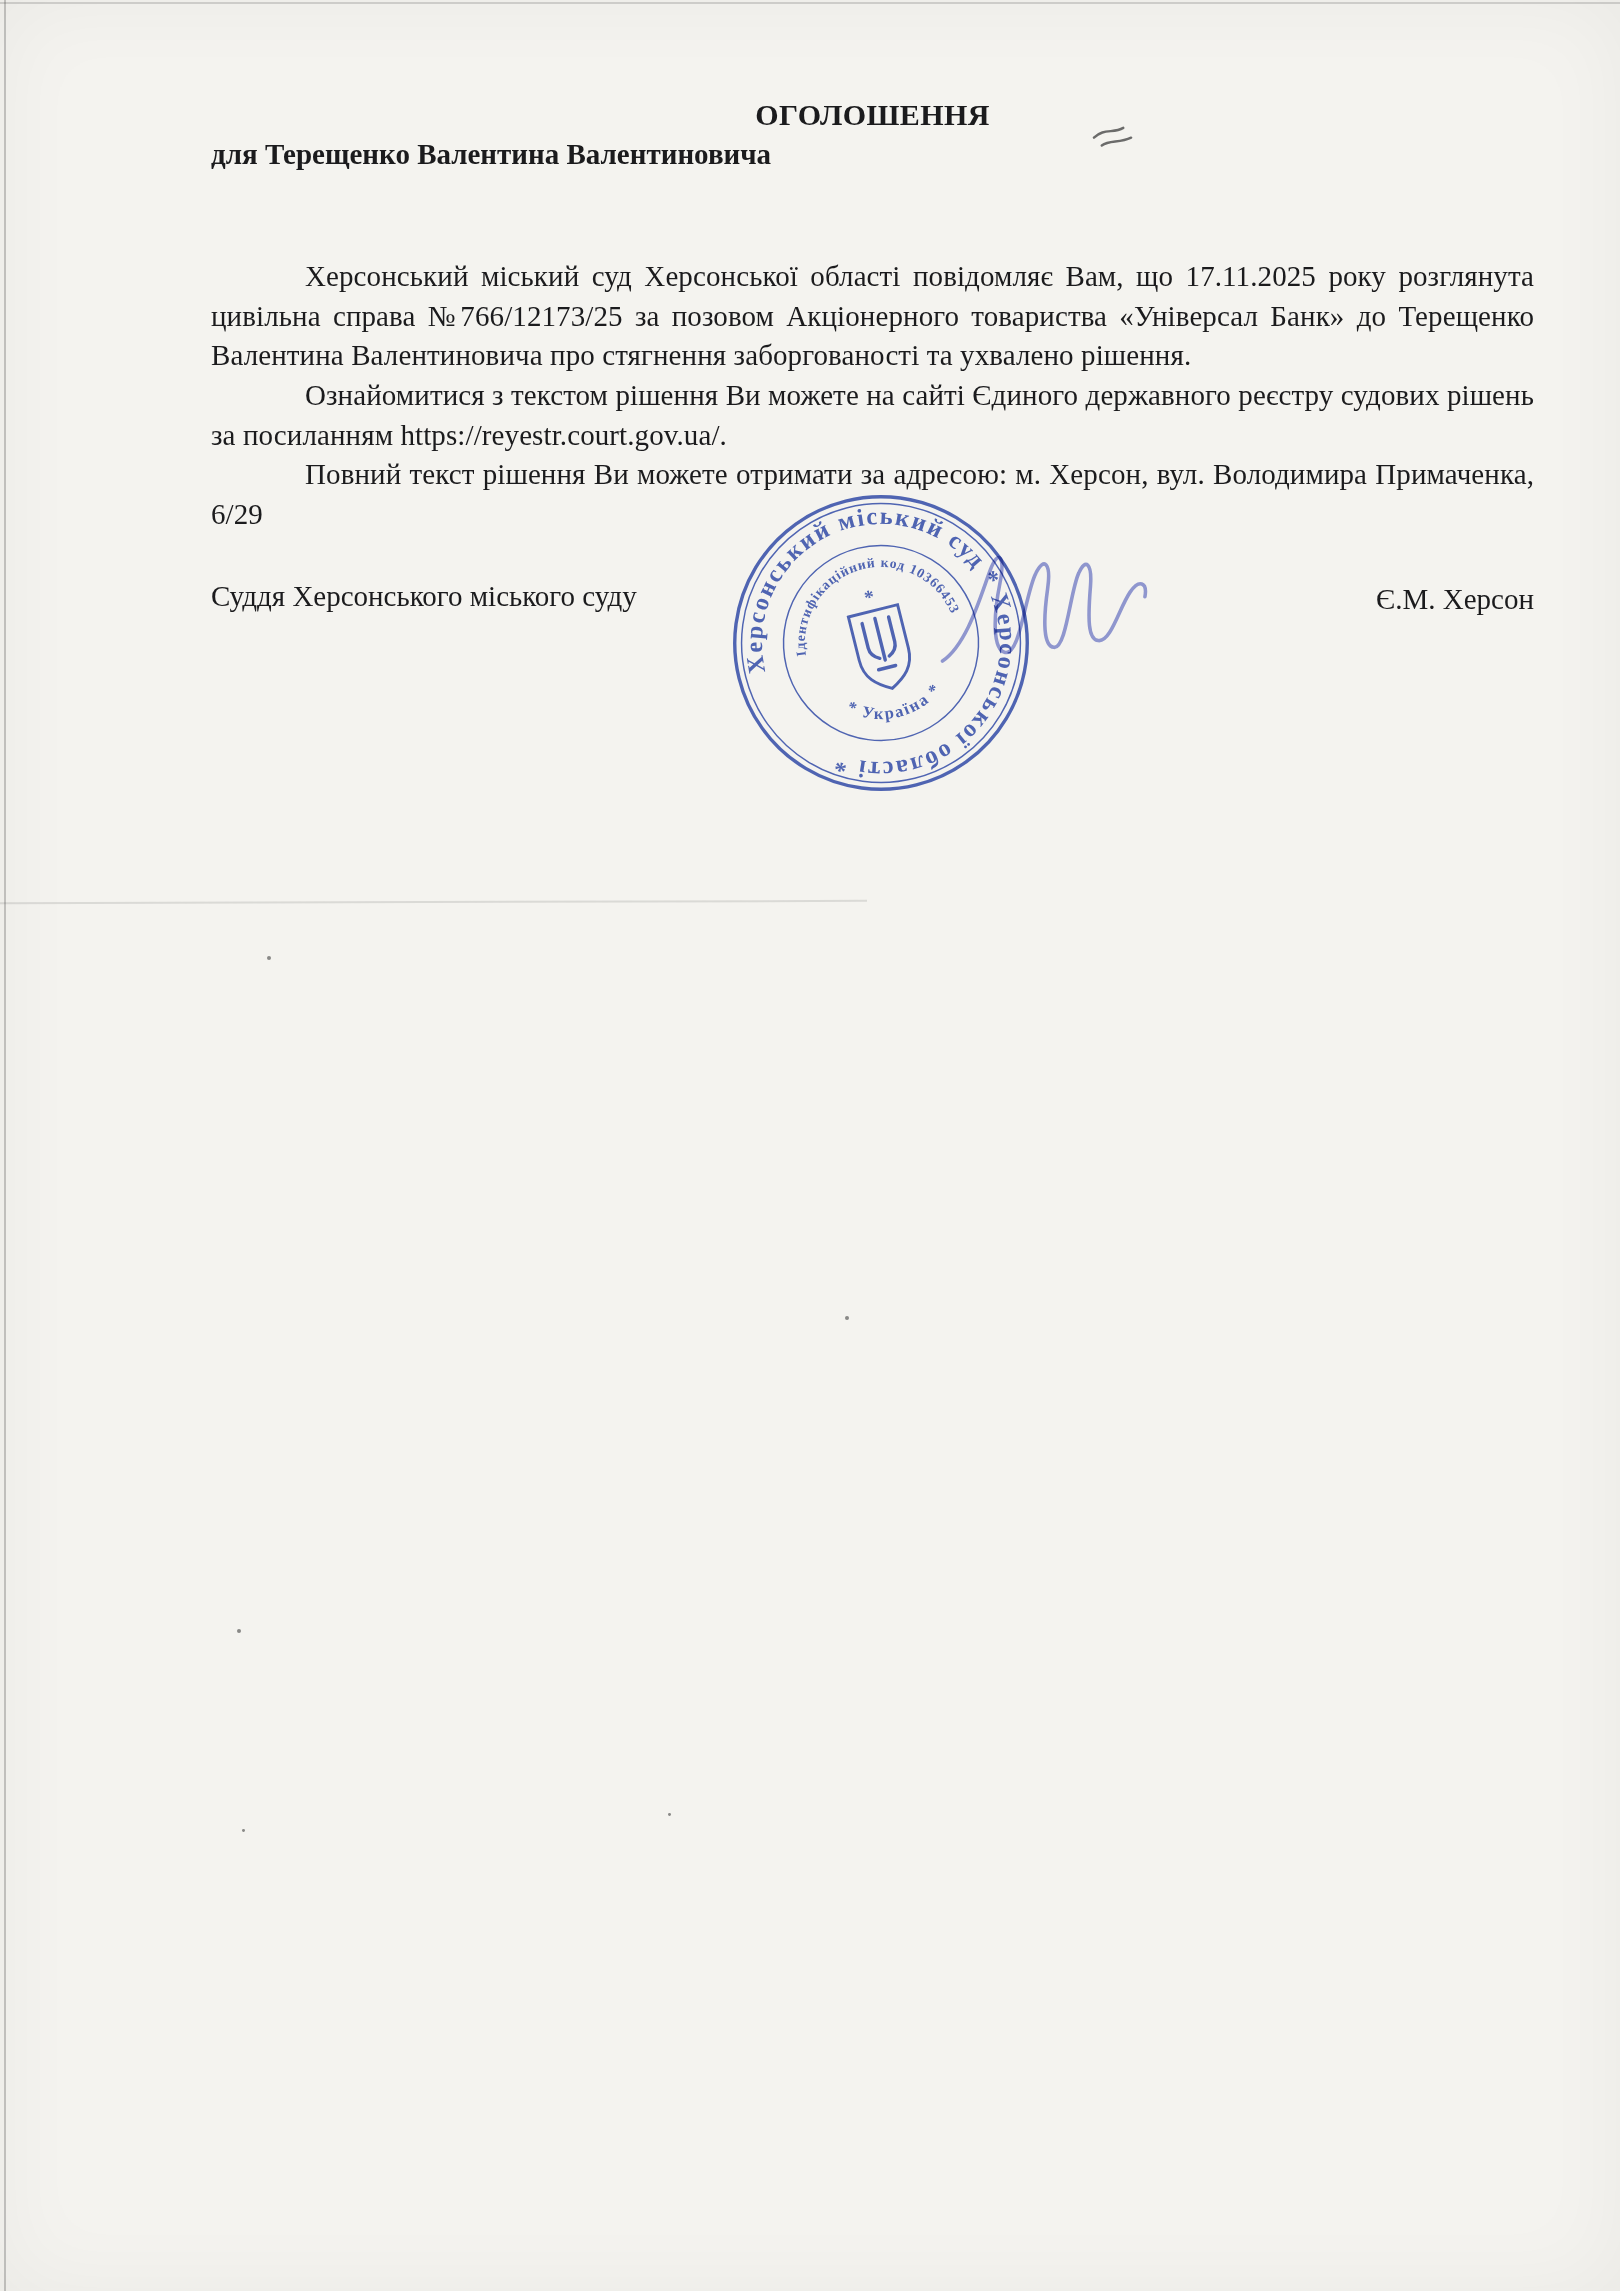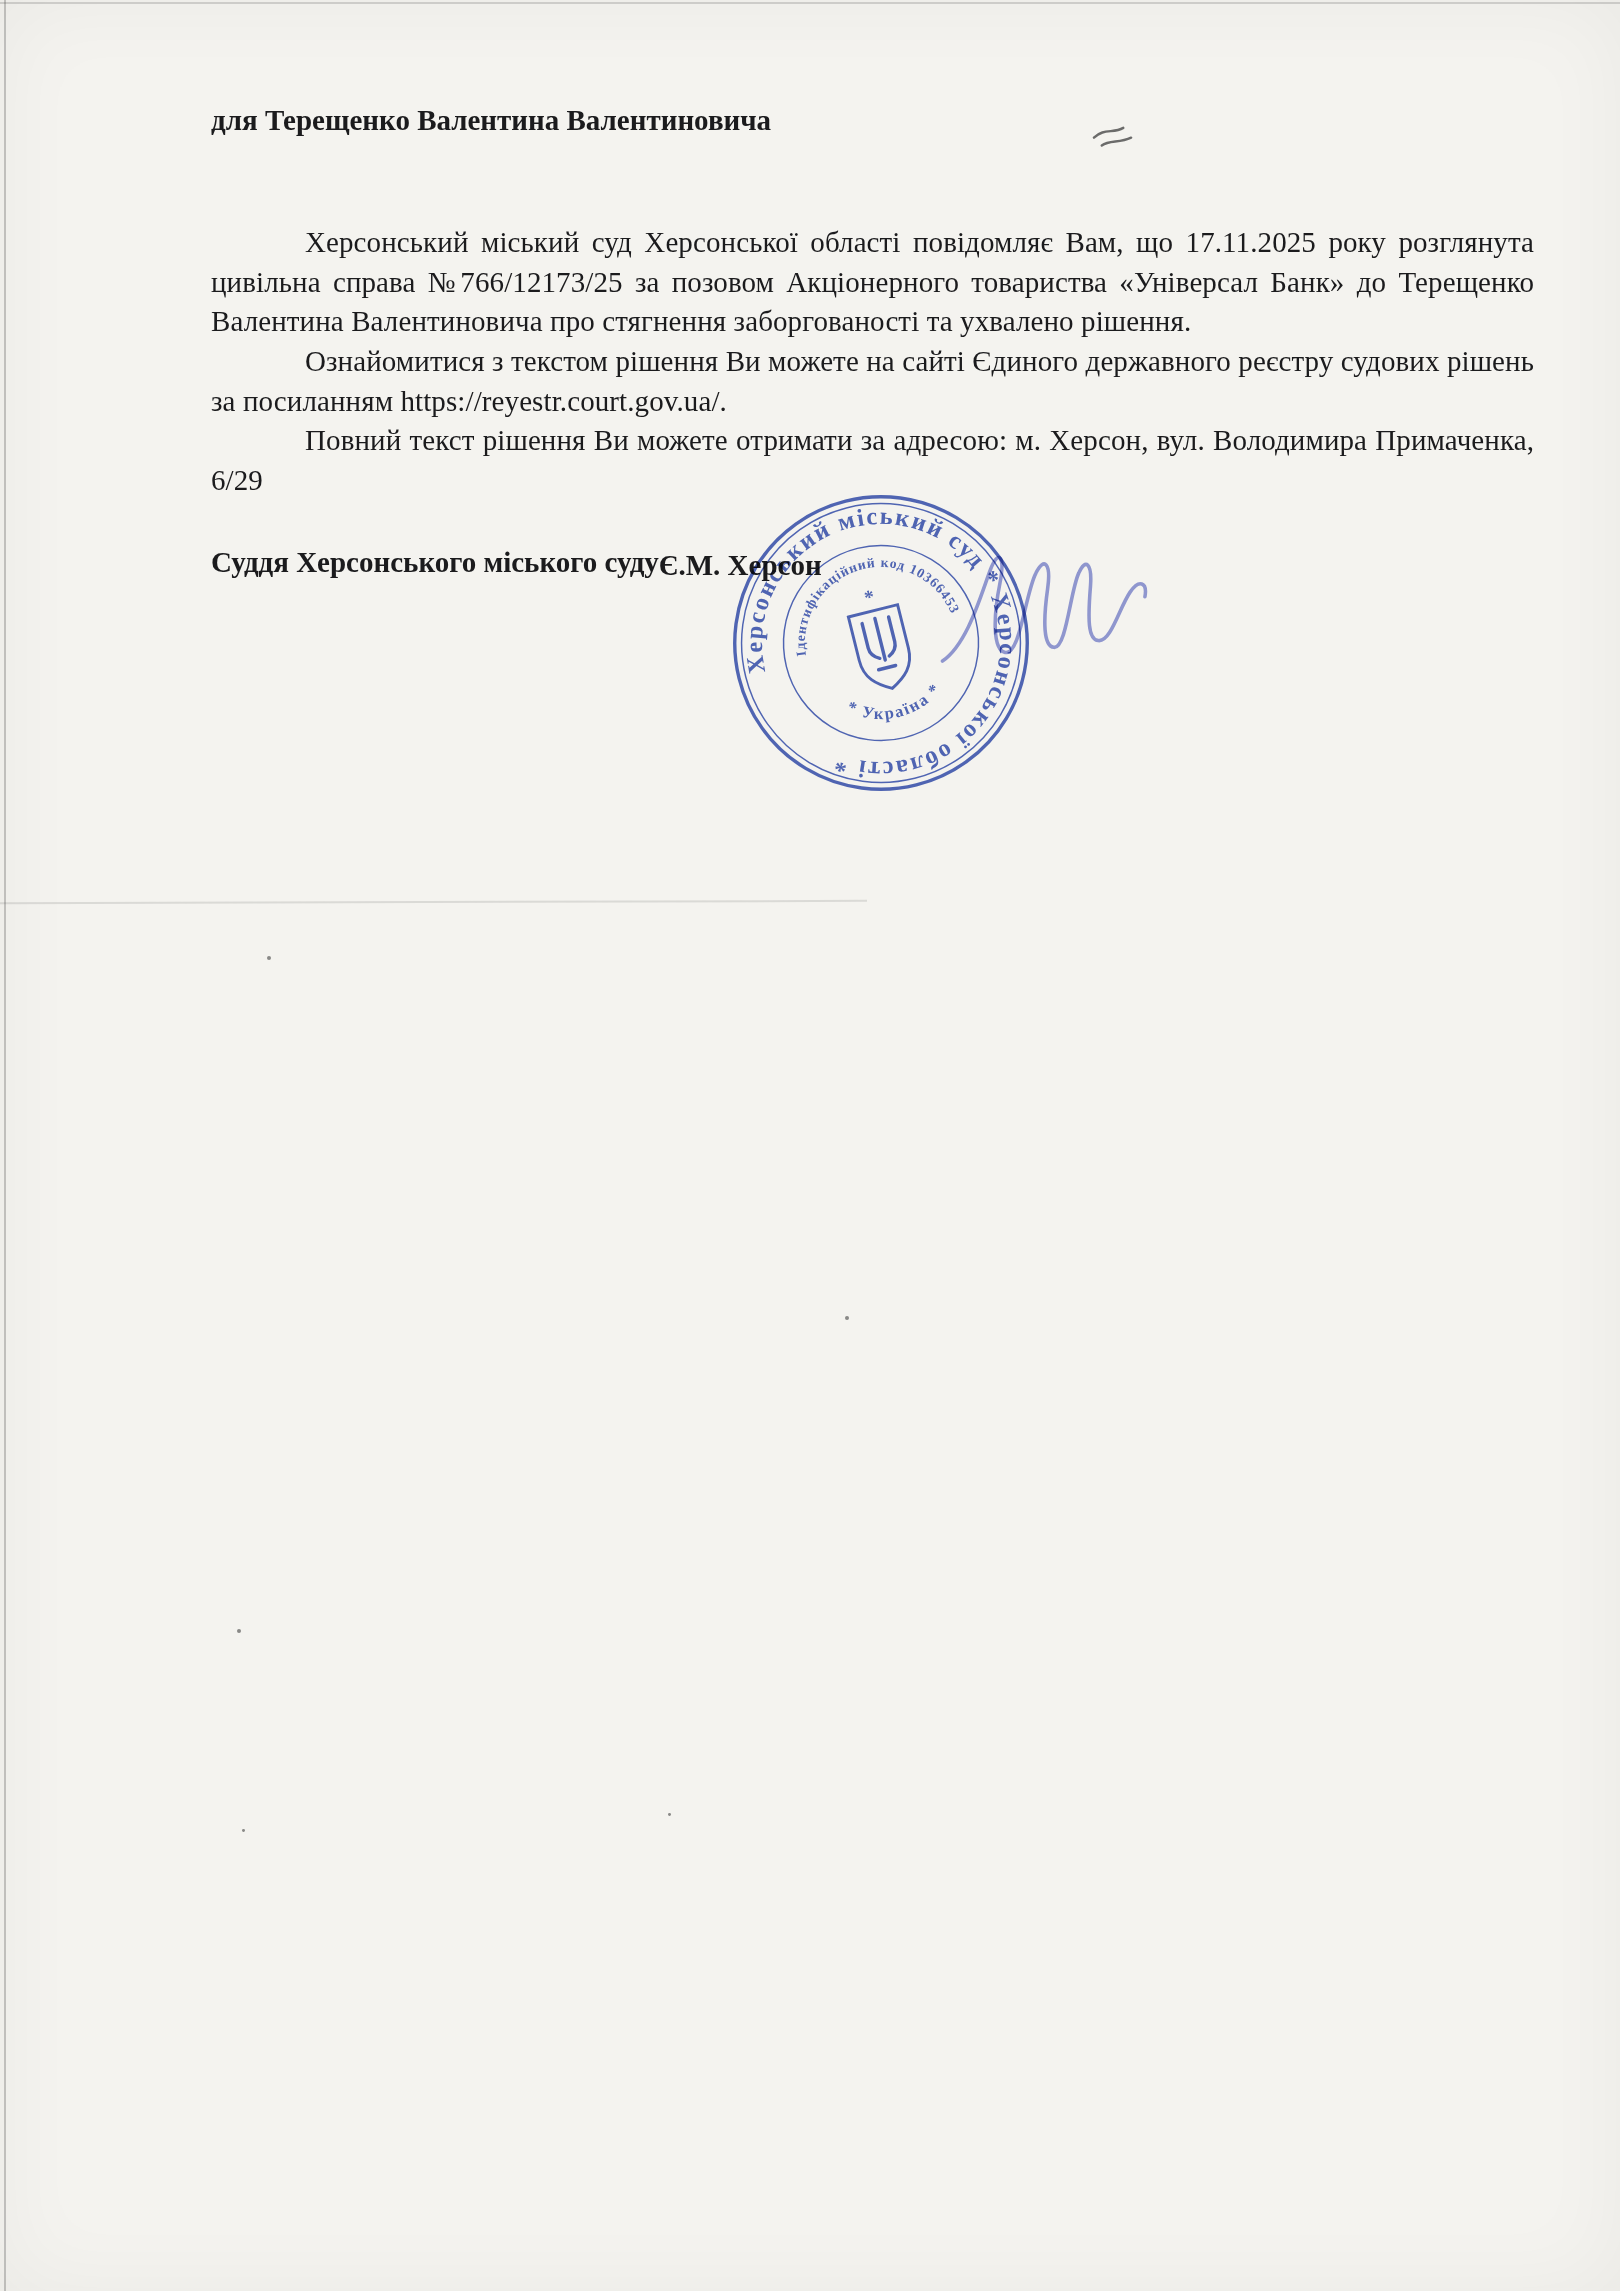--- a/index.html
+++ b/index.html
@@ -25,22 +25,22 @@
     font-size:29px; font-weight:bold;
     margin:5.9px 0 0 0;
   }
   .para {
     font-size:29px; line-height:1.37;
     text-align:justify; text-indent:94px;
     margin:0; letter-spacing:0.1px;
   }
   .para.first { margin-top:86px; }
   .sig-row {
-    display:flex; align-items:flex-end;
-    margin-top:41px; font-weight:bold; font-size:29px;
+    display:flex; justify-content:space-between; align-items:flex-end;
+    margin-top:41px; font-weight:normal; font-size:29px;
   }
   .sig-left div { line-height:1.38; }
   .sig-name { white-space:nowrap; }
   .stamp {
     position:absolute; left:725px; top:487px;
     transform:rotate(-14deg);
     mix-blend-mode:multiply;
   }
   .autograph {
     position:absolute; left:929px; top:529px;
@@ -62,20 +62,21 @@
 </style>
 </head>
 <body>
 
 <div class="page">
 
   <div class="edge-left"></div>
   <div class="edge-top"></div>
 
   <div class="content">
+    <h1 class="title">ОГОЛОШЕННЯ</h1>
     <h2 class="subtitle">для Терещенко Валентина Валентиновича</h2>
 
     <p class="para first">Херсонський міський суд Херсонської області повідомляє Вам, що 17.11.2025 року розглянута цивільна справа №766/12173/25 за позовом Акціонерного товариства «Універсал Банк» до Терещенко Валентина Валентиновича про стягнення заборгованості та ухвалено рішення.</p>
     <p class="para">Ознайомитися з текстом рішення Ви можете на сайті Єдиного державного реєстру судових рішень за посиланням https://reyestr.court.gov.ua/.</p>
     <p class="para">Повний текст рішення Ви можете отримати за адресою: м. Херсон, вул. Володимира Примаченка, 6/29</p>
 
     <div class="sig-row">
       <div class="sig-left">
         <div>Суддя Херсонського міського суду</div>
       </div>

